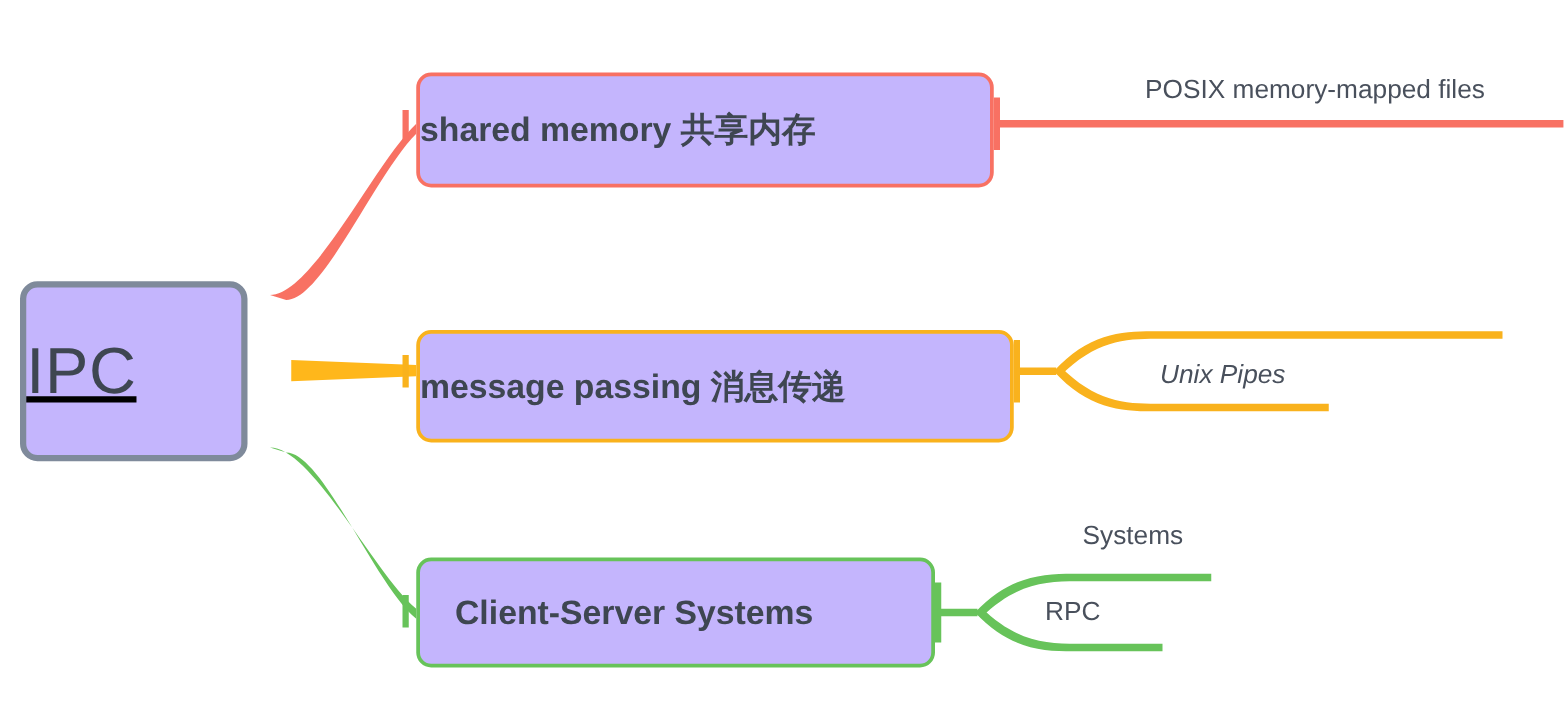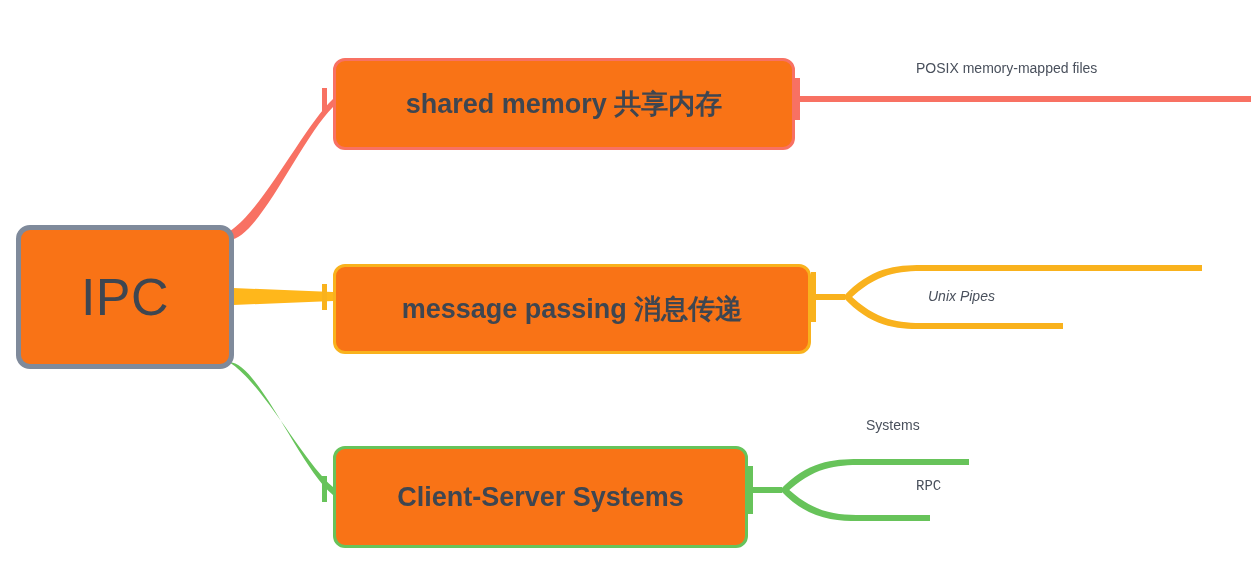--- a/index.html
+++ b/index.html
@@ -21,40 +21,41 @@
     position: absolute;
     left: 0;
     top: 0;
     width: 1251px;
     height: 567px;
     pointer-events: none;
   }
   .node {
     position: absolute;
     box-sizing: border-box;
-    background: #f97316;
+    background: #c4b5fd;
     border-style: solid;
     display: flex;
     align-items: center;
-    justify-content: center;
+    justify-content: flex-start;
     z-index: 3;
   }
   .node-label {
     white-space: nowrap;
     color: #3e4651;
   }
   
   #node-root {
     left: 16px;
     top: 225px;
-    width: 218px;
+    width: 182px;
     height: 144px;
     border-width: 5px;
     border-color: #7f8a9b;
     border-radius: 14px;
+    text-decoration: underline;
   }
   #node-root .node-label {
     font-size: 52px;
     font-weight: 400;
     letter-spacing: 0.5px;
     color: #3e4651;
   }
   
   #node-shared {
     left: 333px;
@@ -71,44 +72,45 @@
     width: 478px;
     height: 90px;
     border-width: 3px;
     border-color: #f9b21d;
     border-radius: 12px;
   }
   #node-client {
     left: 333px;
     top: 446px;
     width: 415px;
-    height: 102px;
+    height: 88px;
     border-width: 3px;
     border-color: #67c35a;
     border-radius: 12px;
+    padding-left: 28px;
   }
   .branch-label {
     font-size: 27px;
     font-weight: bold;
     color: #3e4651;
   }
   
   .leaf {
     position: absolute;
     white-space: nowrap;
     color: #49505c;
-    font-size: 14px;
+    font-size: 21px;
     font-weight: 400;
     z-index: 3;
   }
   #leaf-posix { left: 916px; top: 60px; }
   #leaf-mach  { left: 930px; top: 224px; }
   #leaf-unix  { left: 928px; top: 288px; font-style: italic; }
   #leaf-sockets { left: 866px; top: 417px; }
-  #leaf-rpc   { left: 916px; top: 478px; font-family: Liberation Mono, monospace; }
+  #leaf-rpc   { left: 836px; top: 478px; }
 </style>
 </head>
 <body>
 
 <div id="canvas">
 
   <svg id="wires" viewBox="0 0 1251 567" xmlns="http://www.w3.org/2000/svg">
 
     <path d="M 216,236 C 250,236 300,130 333,99 L 333,107 C 300,140 258,240 229,240 Z" fill="#f87163"></path>
 

